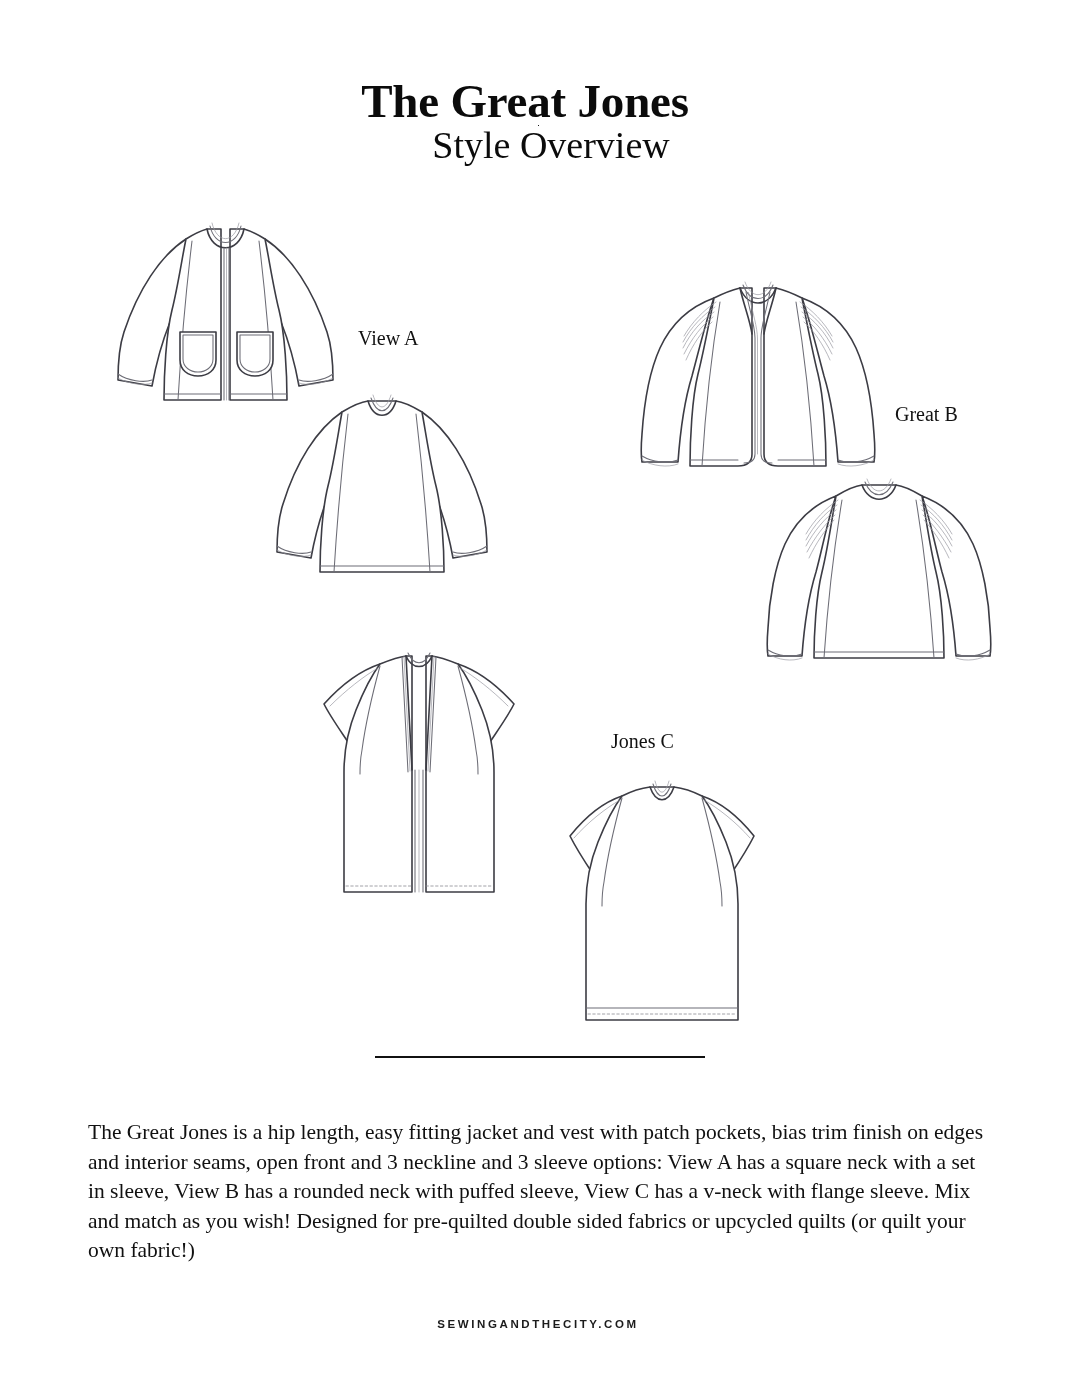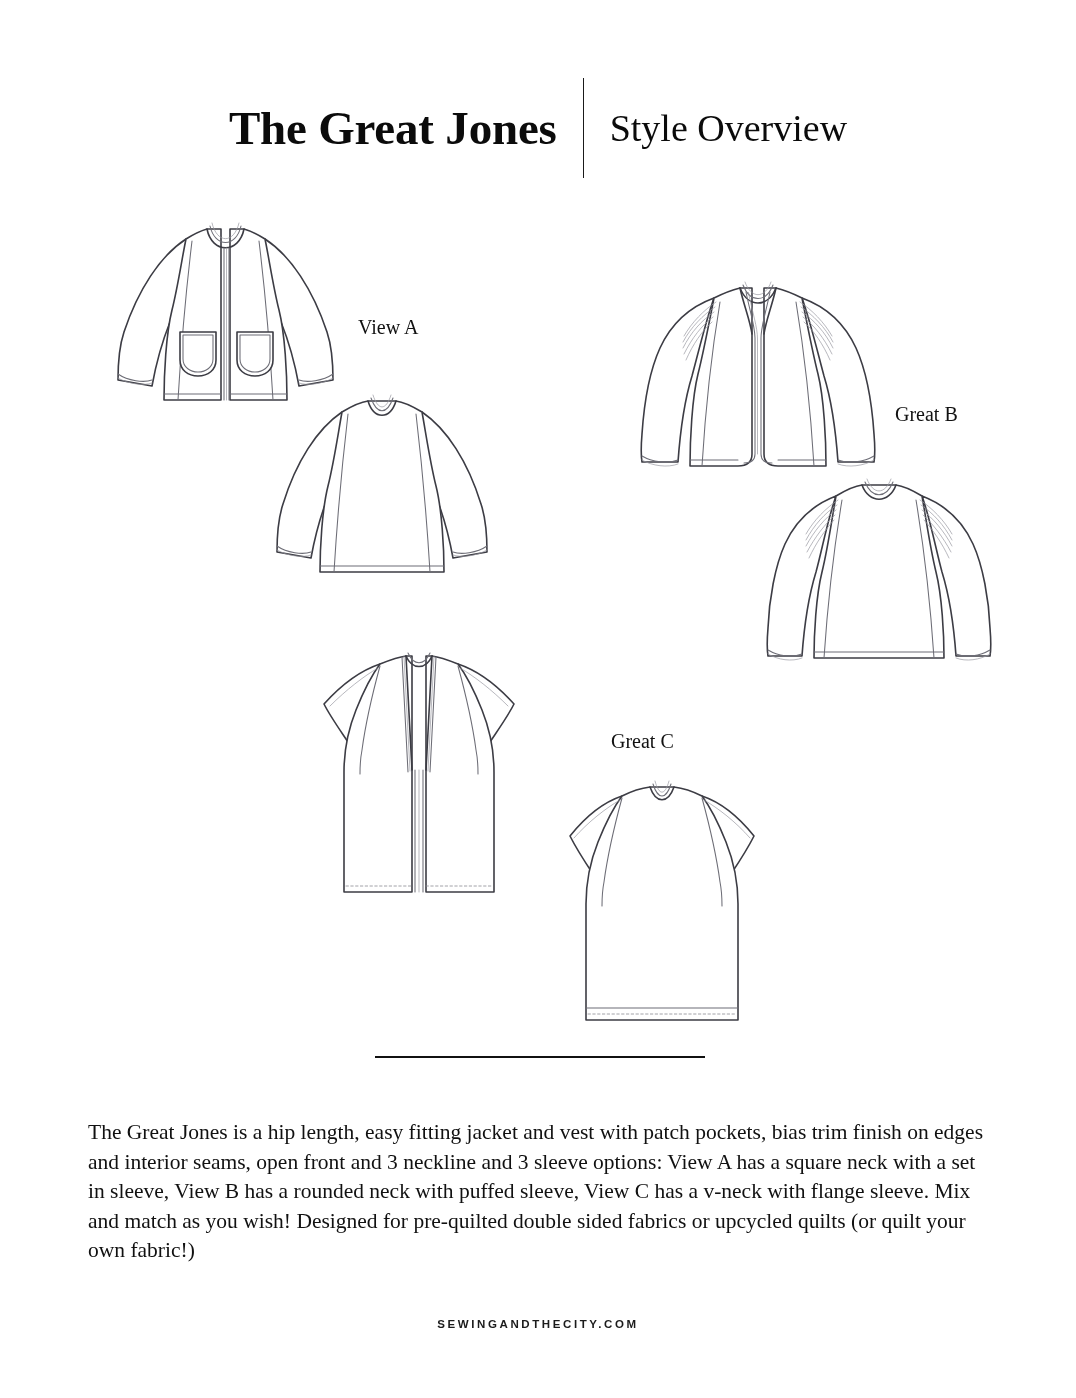--- a/index.html
+++ b/index.html
@@ -19,20 +19,21 @@
 
   
   .header {
     position: absolute;
     left: 0;
     top: 78px;
     width: 1076px;
     display: flex;
     align-items: center;
     justify-content: center;
+    flex-direction: column;
   }
   .brand-title {
     font-family: "Liberation Serif", serif;
     font-size: 47px;
     font-weight: 700;
     letter-spacing: -0.2px;
     color: #0b0b0b;
     line-height: 1;
     padding-right: 26px;
     white-space: nowrap;
@@ -331,23 +332,23 @@
 
       <path class="ln-open" d="M94 9 C100 26 112 26 118 9"></path>
       <path class="ln-thin" d="M97 6 C102 22 110 22 115 6"></path>
       <path class="ln-hair" d="M99 3 C103 18 109 18 113 3"></path>
 
       <path class="ln-dash" d="M32 236 L180 236"></path>
       <path class="ln-thin" d="M30 230 L182 230"></path>
     </svg>
   </div>
 
-  <div class="view-label" style="left:358px; top:116px;">View A</div>
+  <div class="view-label" style="left:358px; top:127px;">View A</div>
   <div class="view-label" style="left:895px; top:203px;">Great B</div>
-  <div class="view-label" style="left:611px; top:530px;">Great C</div>
+  <div class="view-label" style="left:611px; top:530px;">Jones C</div>
 
 </div>
 
 <div class="rule"></div>
 
 <div class="description">The Great Jones is a hip length, easy fitting jacket and vest with patch pockets, bias trim finish on edges and interior seams, open front and 3 neckline and 3 sleeve options: View A has a square neck with a set in sleeve, View B has a rounded neck with puffed sleeve, View C has a v-neck with flange sleeve. Mix and match as you wish! Designed for pre-quilted double sided fabrics or upcycled quilts (or quilt your own fabric!)</div>
 
 <div class="footer">SEWINGANDTHECITY.COM</div>
 
 </body></html>

